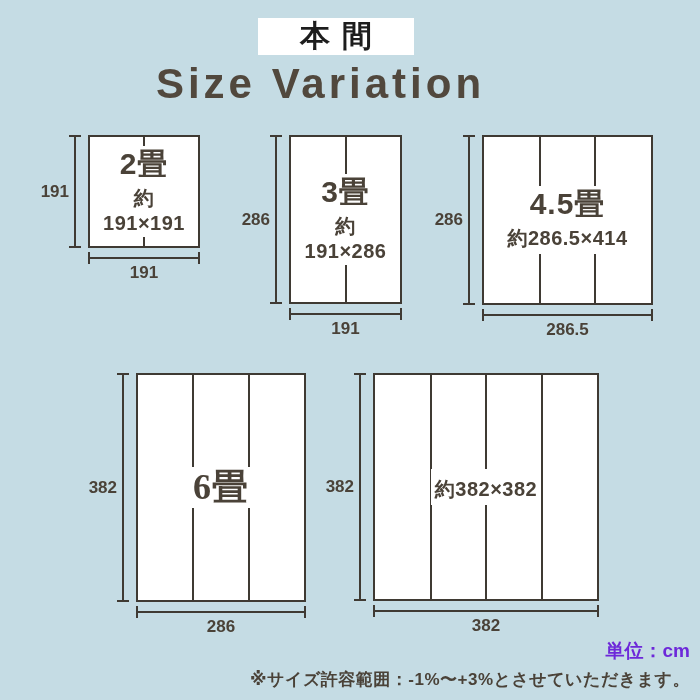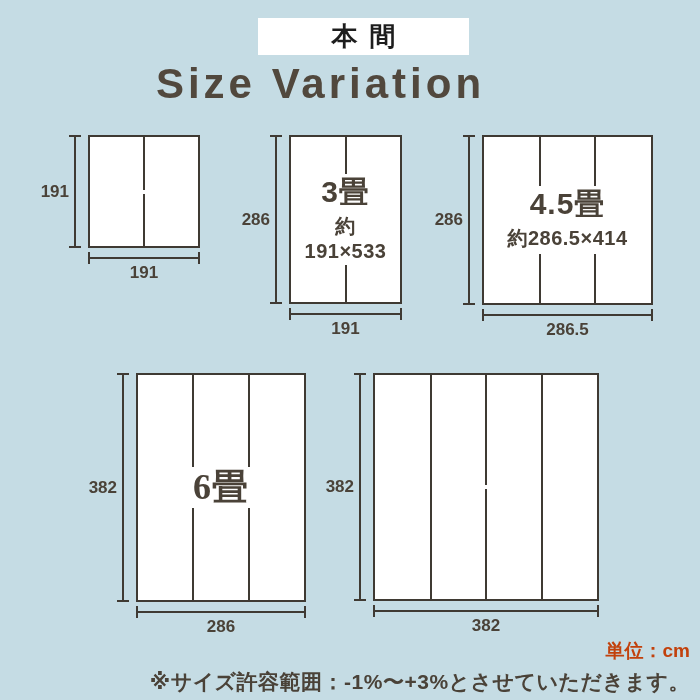--- a/index.html
+++ b/index.html
@@ -17,25 +17,25 @@
     width: 700px; height: 700px;
     position: relative;
     overflow: hidden;
     background: var(--background);
     font-family: "Liberation Sans", "DejaVu Sans", sans-serif;
     color: var(--text);
   }
   
   .badge {
     position: absolute; left: 258px; top: 18px;
-    width: 211px; height: 37px;
+    width: 156px; height: 37px;
     background: var(--badge_bg);
     color: var(--badge_text);
     display: flex; align-items: center; justify-content: center;
-    font-size: 26px; font-weight: bold;
+    font-size: 30px; font-weight: bold;
     letter-spacing: 12px; padding-left: 12px;
   }
   .page-title {
     position: absolute; left: 0; top: 60px; width: 641px;
     text-align: center;
     font-size: 42px; font-weight: bold;
     letter-spacing: 4px;
     color: var(--title_text);
   }
   
@@ -95,49 +95,51 @@
   #item-0 { left: 88px;  top: 135px; width: 112px; height: 113px; }
   #item-1 { left: 289px; top: 135px; width: 113px; height: 169px; }
   #item-2 { left: 482px; top: 135px; width: 171px; height: 170px; }
   #item-3 { left: 136px; top: 373px; width: 170px; height: 229px; }
   #item-4 { left: 373px; top: 373px; width: 226px; height: 228px; }
   
   .footer {
     position: absolute; top: 638px; right: 10px;
     text-align: right; font-weight: bold;
   }
-  .unit-label { font-size: 19px; color: #c2410c; margin-bottom: 4px; }
-  .tolerance-note { font-size: 21px; letter-spacing: 0.5px; }
+  .unit-label { font-size: 19px; color: #6d28d9; margin-bottom: 4px; }
+  .tolerance-note { font-size: 17px; letter-spacing: 0.5px; }
 </style>
 </head>
 <body>
 
 <div class="badge">本間</div>
 <div class="page-title">Size Variation</div>
 
 <div class="size-item small" id="item-0">
   <div class="vdim"></div>
   <div class="vdim-label">191</div>
   <div class="mat">
     <div class="divider" style="left: calc(50% - 1px);"></div>
     <div class="label-block">
+      <div class="mat-name">2畳</div>
+      <div class="mat-dims">約191×191</div>
     </div>
   </div>
   <div class="hdim"></div>
   <div class="hdim-label">191</div>
 </div>
 
 <div class="size-item small" id="item-1">
   <div class="vdim"></div>
   <div class="vdim-label">286</div>
   <div class="mat">
     <div class="divider" style="left: calc(50% - 1px);"></div>
     <div class="label-block">
       <div class="mat-name">3畳</div>
-      <div class="mat-dims">約191×533</div>
+      <div class="mat-dims">約191×286</div>
     </div>
   </div>
   <div class="hdim"></div>
   <div class="hdim-label">191</div>
 </div>
 
 <div class="size-item small" id="item-2">
   <div class="vdim"></div>
   <div class="vdim-label">286</div>
   <div class="mat">
@@ -167,20 +169,21 @@
 </div>
 
 <div class="size-item large" id="item-4">
   <div class="vdim"></div>
   <div class="vdim-label">382</div>
   <div class="mat">
     <div class="divider" style="left: calc(25% - 1px);"></div>
     <div class="divider" style="left: calc(50% - 1px);"></div>
     <div class="divider" style="left: calc(75% - 1px);"></div>
     <div class="label-block">
+      <div class="mat-dims">約382×382</div>
     </div>
   </div>
   <div class="hdim"></div>
   <div class="hdim-label">382</div>
 </div>
 
 <div class="footer">
   <div class="unit-label">単位：cm</div>
   <div class="tolerance-note">※サイズ許容範囲：-1%〜+3%とさせていただきます。</div>
 </div>

